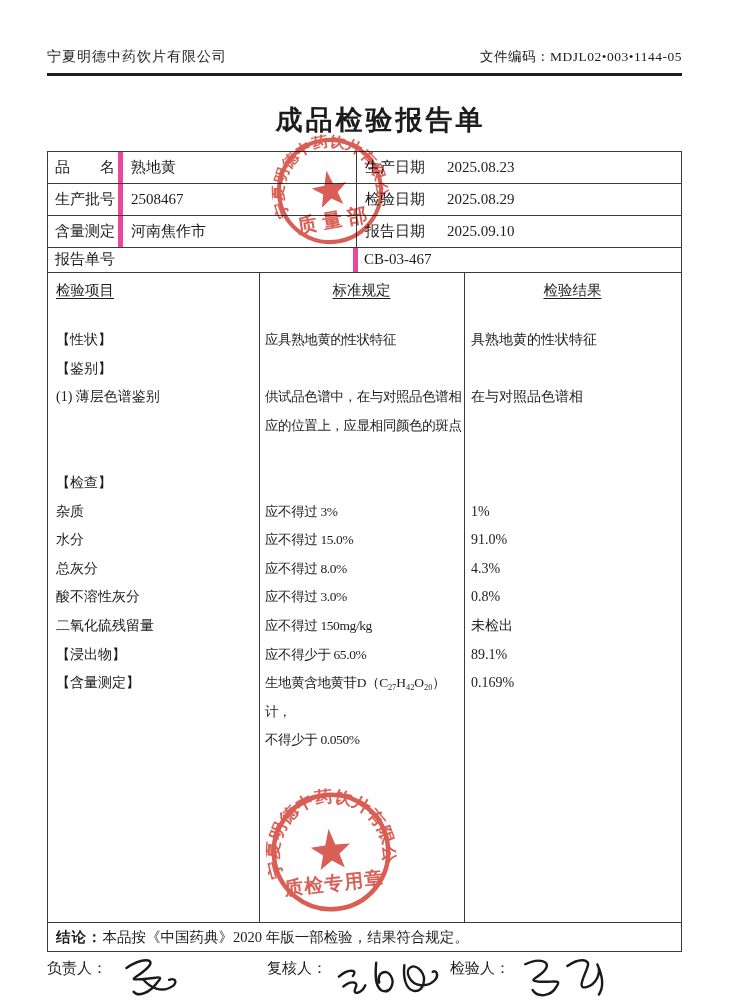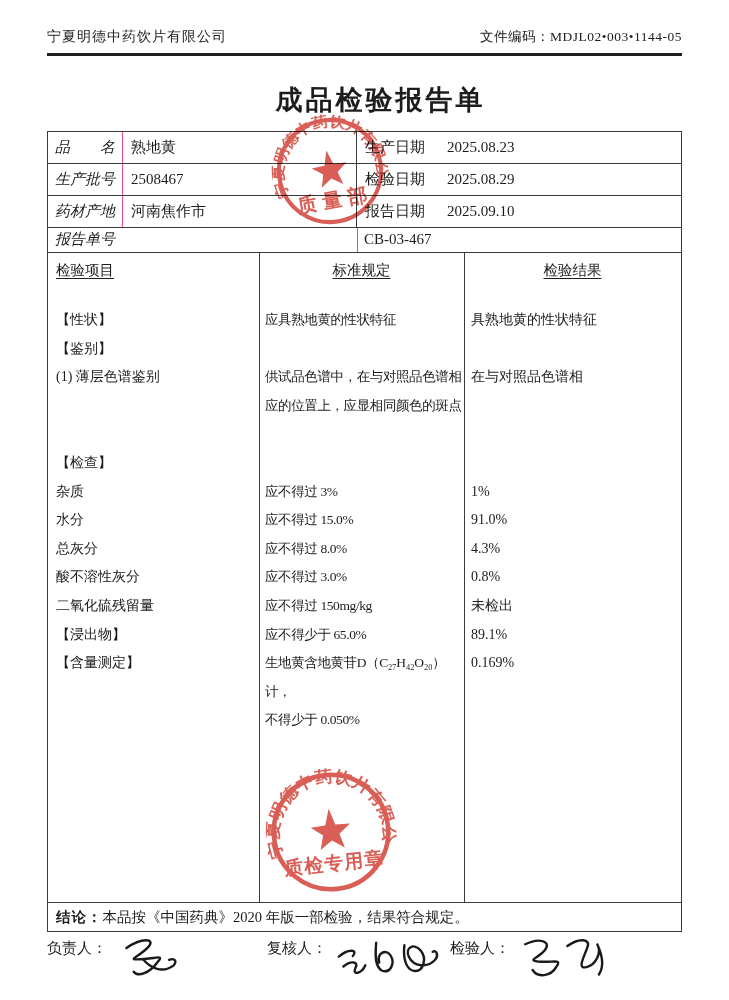--- a/index.html
+++ b/index.html
@@ -2,39 +2,39 @@
 <html><head>
 <meta charset="utf-8">
 <style>
   * { margin:0; padding:0; box-sizing:border-box; }
   html,body { background:#ffffff; }
   body {
     width:729px; height:1000px; position:relative; overflow:hidden;
     font-family:"Liberation Serif","DejaVu Serif",serif;
     color:#1c1c1c;
   }
-  .page { position:absolute; inset:0; }
+  .page { position:absolute; inset:0;margin-top:20px; }
 
   
   .doc-header { position:absolute; left:47px; top:28px; width:635px; display:flex; justify-content:space-between; }
   .company { font-size:14px; letter-spacing:1px; }
   .doc-code { font-size:13.5px; letter-spacing:.5px; }
   .header-rule { position:absolute; left:47px; top:53px; width:635px; height:3px; background:#1f1f1f; }
 
   
   .report-title { position:absolute; left:16px; top:82px; width:729px; text-align:center;
     font-size:27px; font-weight:bold; letter-spacing:3px; }
 
   
   .info-table { position:absolute; left:47px; top:131px; width:635px; border:1px solid #3a3a3a; }
   .info-row { display:flex; height:32px; border-bottom:1px solid #3a3a3a; font-size:15px; }
   .info-row:last-child { border-bottom:none; height:24px; }
   .info-row > div { line-height:31px; white-space:nowrap; overflow:hidden; }
   .info-row:last-child > div { line-height:23px; }
-  .il  { width:75px;  border-right:1px solid #ec4899; padding-left:7px;font-style:italic; }
+  .il  { width:75px;  border-right:5px solid #ec4899; padding-left:7px; }
   .iv  { width:234px; border-right:1px solid #3a3a3a; padding-left:8px; }
   .il2 { width:89px;  padding-left:8px; }
   .iv2 { flex:1; padding-left:1px; }
   .span-row .il { width:310px; }
   .span-row .iv2 { padding-left:6px; }
 
   
   .main-table { position:absolute; left:47px; top:252px; width:635px; height:680px;
     border:1px solid #3a3a3a; display:flex; flex-direction:column;gap:7px; }
   .vline { position:absolute; top:0; width:1px; height:calc(100% - 29px); background:#3a3a3a; }
@@ -88,21 +88,21 @@
     <div class="il2">生产日期</div>
     <div class="iv2">2025.08.23</div>
   </div>
       <div class="info-row">
     <div class="il">生产批号</div>
     <div class="iv">2508467</div>
     <div class="il2">检验日期</div>
     <div class="iv2">2025.08.29</div>
   </div>
       <div class="info-row">
-    <div class="il">药材产地</div>
+    <div class="il">含量测定</div>
     <div class="iv">河南焦作市</div>
     <div class="il2">报告日期</div>
     <div class="iv2">2025.09.10</div>
   </div>
       <div class="info-row span-row">
     <div class="il">报告单号</div>
 
     <div class="iv2">CB-03-467</div>
   </div>
     </div>

